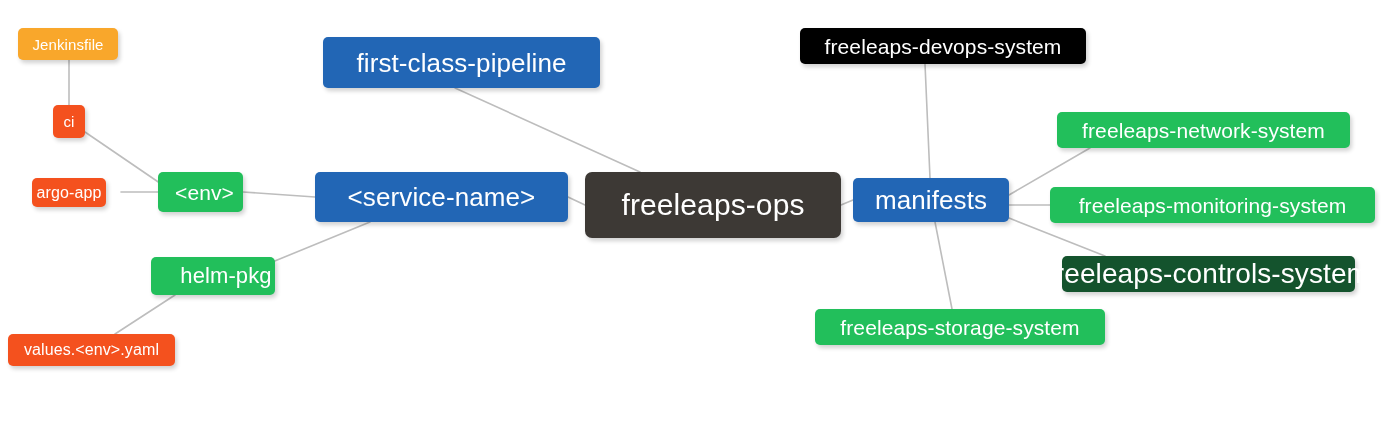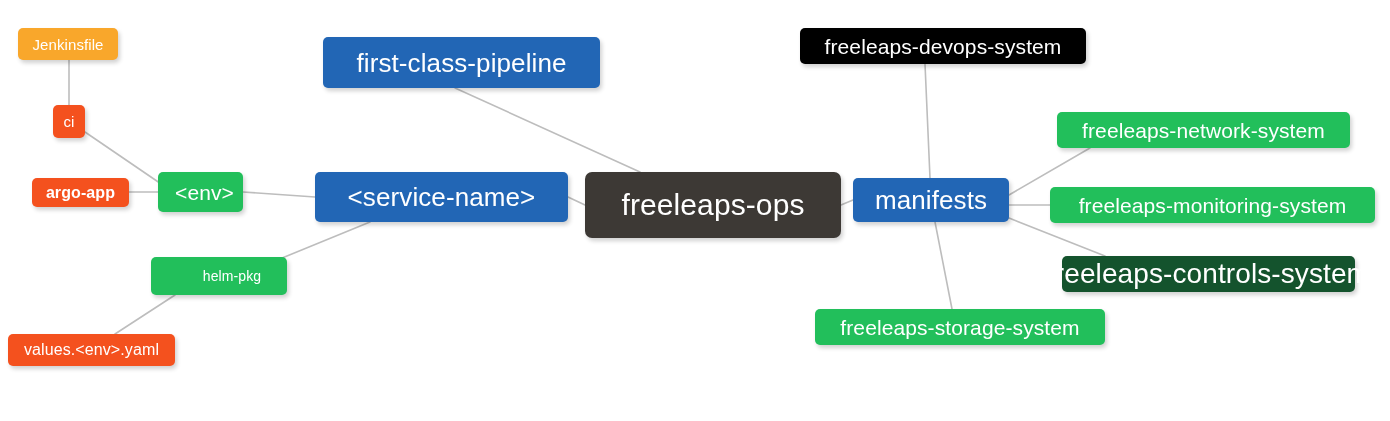--- a/index.html
+++ b/index.html
@@ -70,30 +70,30 @@
       </div>
       <div class="node" style="left: 315px; top: 37px; width: 277px; height: 51px; background: rgb(34, 102, 181); font-size: 26px; margin-left: 8px;">
         <span>first-class-pipeline</span>
       </div>
       <div class="node" style="left: 853px; top: 178px; width: 156px; height: 44px; background: rgb(34, 102, 181); font-size: 26px;">
         <span>manifests</span>
       </div>
       <div class="node" style="left: 158px; top: 172px; width: 85px; height: 40px; background: rgb(34, 191, 91); font-size: 21px; padding-left: 8px;">
         <span>&lt;env&gt;</span>
       </div>
-      <div class="node" style="left: 151px; top: 257px; width: 136px; height: 38px; background: rgb(34, 191, 91); font-size: 14px; padding-left: 26px;">
+      <div class="node" style="left: 151px; top: 257px; width: 124px; height: 38px; background: rgb(34, 191, 91); font-size: 22px; padding-left: 26px;">
         <span>helm-pkg</span>
       </div>
       <div class="node" style="left: 18px; top: 28px; width: 100px; height: 32px; background: rgb(249, 167, 43); font-size: 15px;">
         <span>Jenkinsfile</span>
       </div>
       <div class="node" style="left: 53px; top: 105px; width: 32px; height: 33px; background: rgb(244, 81, 30); font-size: 15px;">
         <span>ci</span>
       </div>
-      <div class="node" style="left: 32px; top: 178px; width: 97px; height: 29px; background: rgb(244, 81, 30); font-size: 16px; font-weight: bold;">
+      <div class="node" style="left: 32px; top: 178px; width: 74px; height: 29px; background: rgb(244, 81, 30); font-size: 16px;">
         <span>argo-app</span>
       </div>
       <div class="node" style="left: 8px; top: 334px; width: 167px; height: 32px; background: rgb(244, 81, 30); font-size: 16px;">
         <span>values.&lt;env&gt;.yaml</span>
       </div>
       <div class="node" style="left: 800px; top: 28px; width: 286px; height: 36px; background: #000000; font-size: 21px;">
         <span>freeleaps-devops-system</span>
       </div>
       <div class="node" style="left: 1057px; top: 112px; width: 293px; height: 36px; background: rgb(34, 191, 91); font-size: 21px;">
         <span>freeleaps-network-system</span>

